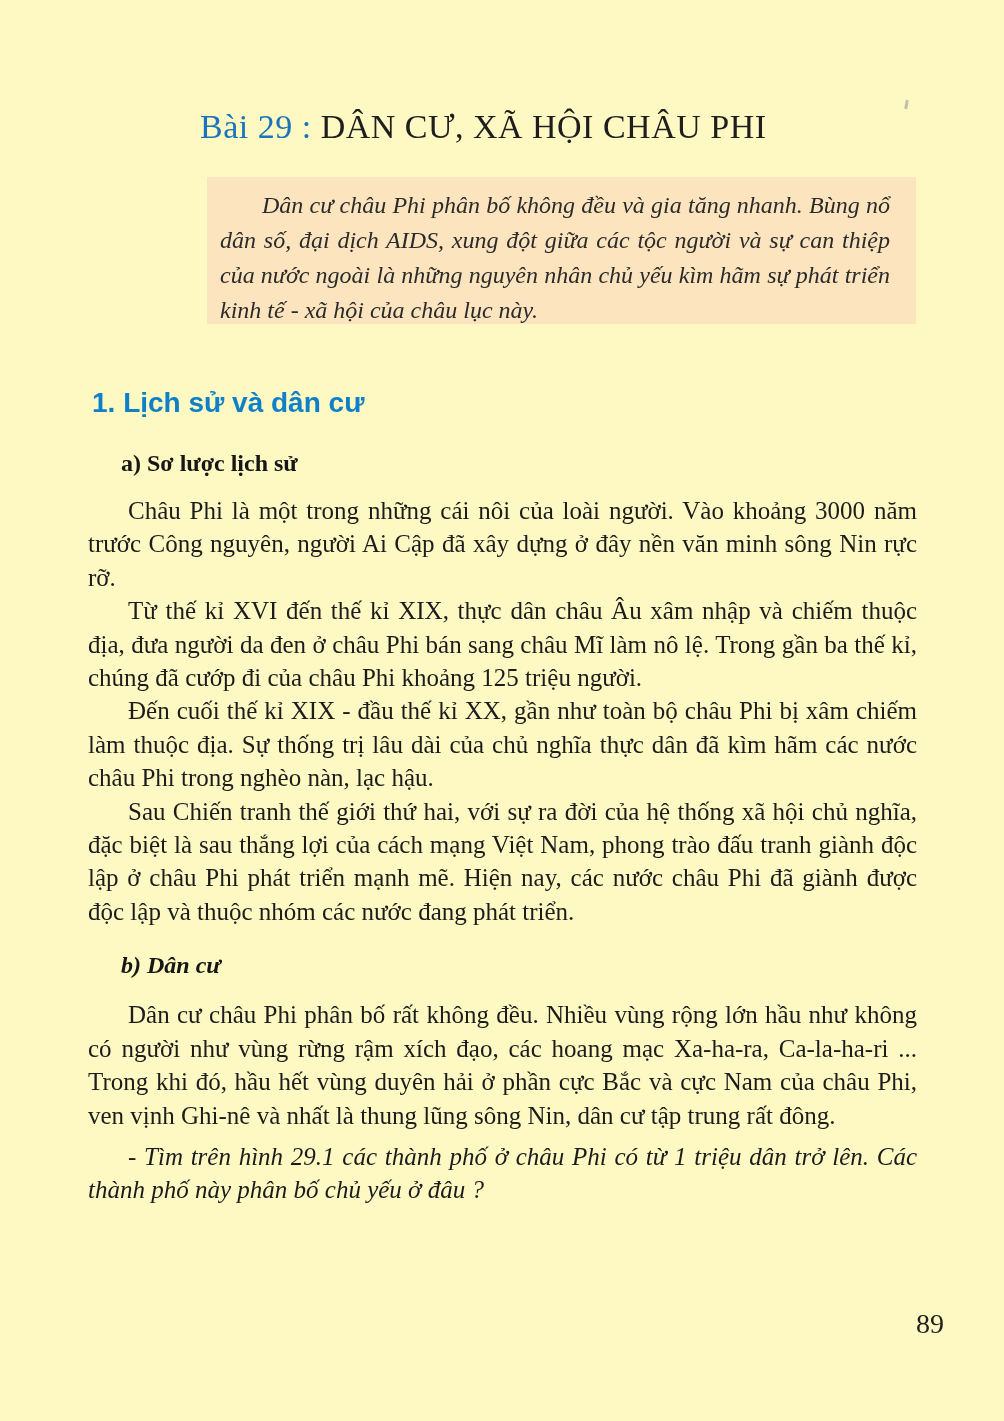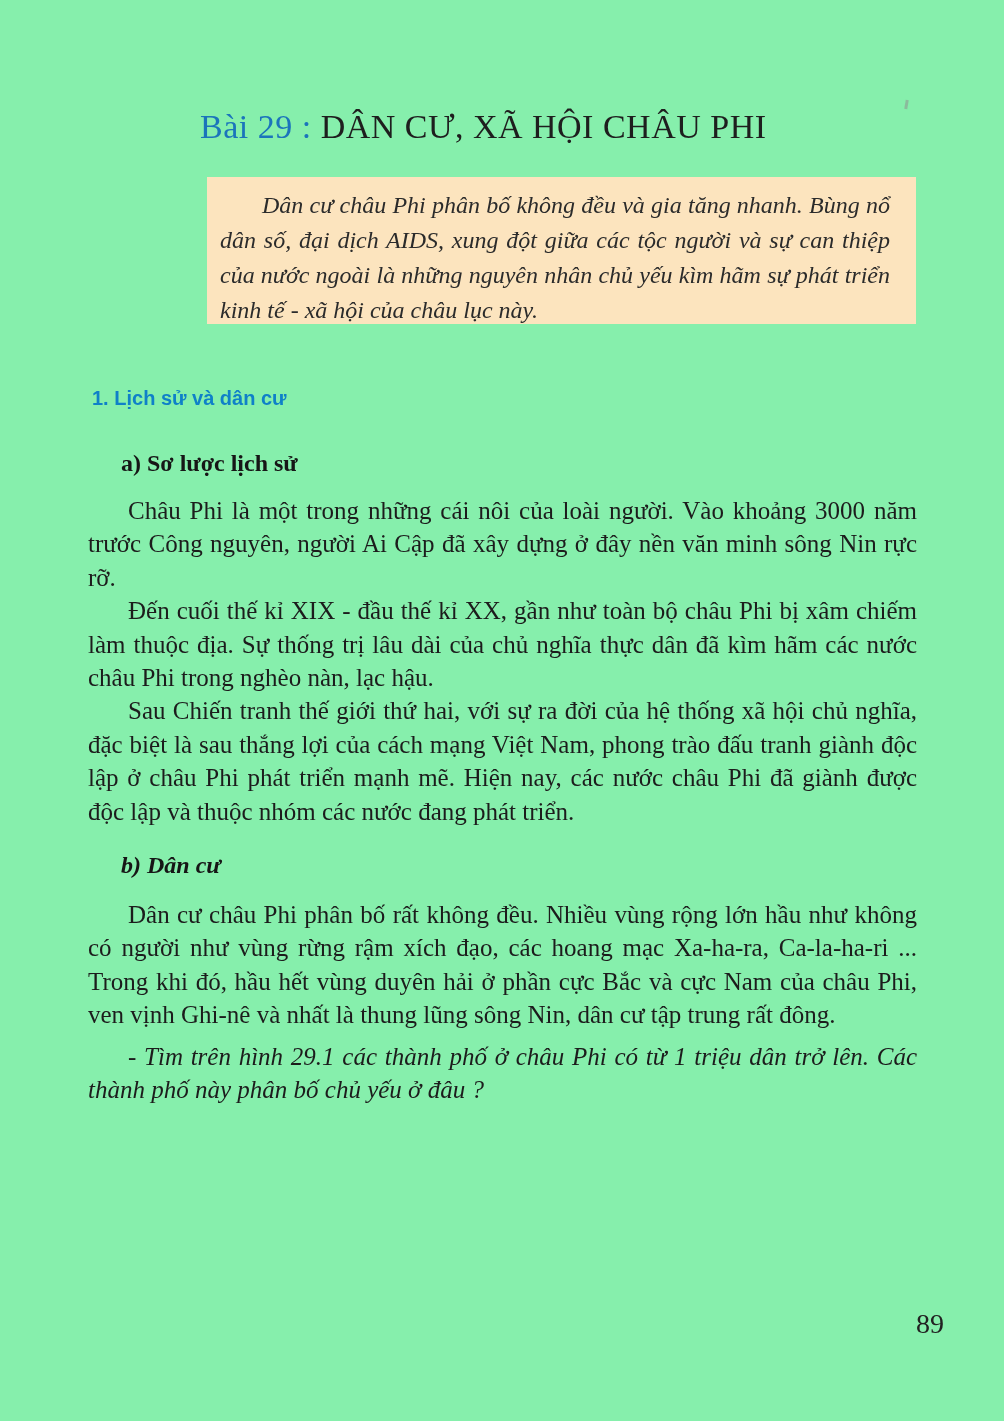--- a/index.html
+++ b/index.html
@@ -1,19 +1,19 @@
 <!DOCTYPE html>
 <html><head>
 <meta charset="utf-8">
 <style>
   html,body { margin:0; padding:0; background:#ffffff; }
   .page {
     position:relative;
     width:1004px; height:1421px;
-    background:#86efac;
+    background:#fef9c3;
     font-family:"Liberation Serif", serif;
     color:#1d1d1d;
     overflow:hidden;
   }
   .corner-mark {
     position:absolute; left:905px; top:100px;
     width:3px; height:9px; background:#8f8f8f; opacity:.55;
     transform:rotate(10deg);
   }
   .title {
@@ -34,21 +34,21 @@
     margin:0;
     font-style:italic;
     font-size:24px; line-height:35px;
     text-indent:42px;
     text-align:justify;
     color:#2b2b2b;
   }
   .section-heading {
     position:absolute; left:92px; top:387px; margin:0;
     font-family:"Liberation Sans", sans-serif;
-    font-weight:bold; font-size:20px;
+    font-weight:bold; font-size:28px;
     color:#0f80c8;
     white-space:nowrap;
   }
   .sub-a {
     position:absolute; left:121px; top:450px; margin:0;
     font-size:24px; font-weight:bold;
     color:#161616; white-space:nowrap;
   }
   .body-col {
     position:absolute; left:88px; top:494px;
@@ -84,20 +84,21 @@
   </div>
 
   <h2 class="section-heading">1. Lịch sử và dân cư</h2>
 
   <h3 class="sub-a">a) Sơ lược lịch sử</h3>
 
   <div class="body-col">
 
     <p class="para">Châu Phi là một trong những cái nôi của loài người. Vào khoảng 3000 năm trước Công nguyên, người Ai Cập đã xây dựng ở đây nền văn minh sông Nin rực rỡ.</p>
 
+    <p class="para">Từ thế kỉ XVI đến thế kỉ XIX, thực dân châu Âu xâm nhập và chiếm thuộc địa, đưa người da đen ở châu Phi bán sang châu Mĩ làm nô lệ. Trong gần ba thế kỉ, chúng đã cướp đi của châu Phi khoảng 125 triệu người.</p>
 
     <p class="para">Đến cuối thế kỉ XIX - đầu thế kỉ XX, gần như toàn bộ châu Phi bị xâm chiếm làm thuộc địa. Sự thống trị lâu dài của chủ nghĩa thực dân đã kìm hãm các nước châu Phi trong nghèo nàn, lạc hậu.</p>
 
     <p class="para">Sau Chiến tranh thế giới thứ hai, với sự ra đời của hệ thống xã hội chủ nghĩa, đặc biệt là sau thắng lợi của cách mạng Việt Nam, phong trào đấu tranh giành độc lập ở châu Phi phát triển mạnh mẽ. Hiện nay, các nước châu Phi đã giành được độc lập và thuộc nhóm các nước đang phát triển.</p>
 
     <h3 class="sub-b">b) Dân cư</h3>
 
 
     <p class="para">Dân cư châu Phi phân bố rất không đều. Nhiều vùng rộng lớn hầu như không có người như vùng rừng rậm xích đạo, các hoang mạc Xa-ha-ra, Ca-la-ha-ri ... Trong khi đó, hầu hết vùng duyên hải ở phần cực Bắc và cực Nam của châu Phi, ven vịnh Ghi-nê và nhất là thung lũng sông Nin, dân cư tập trung rất đông.</p>
 

